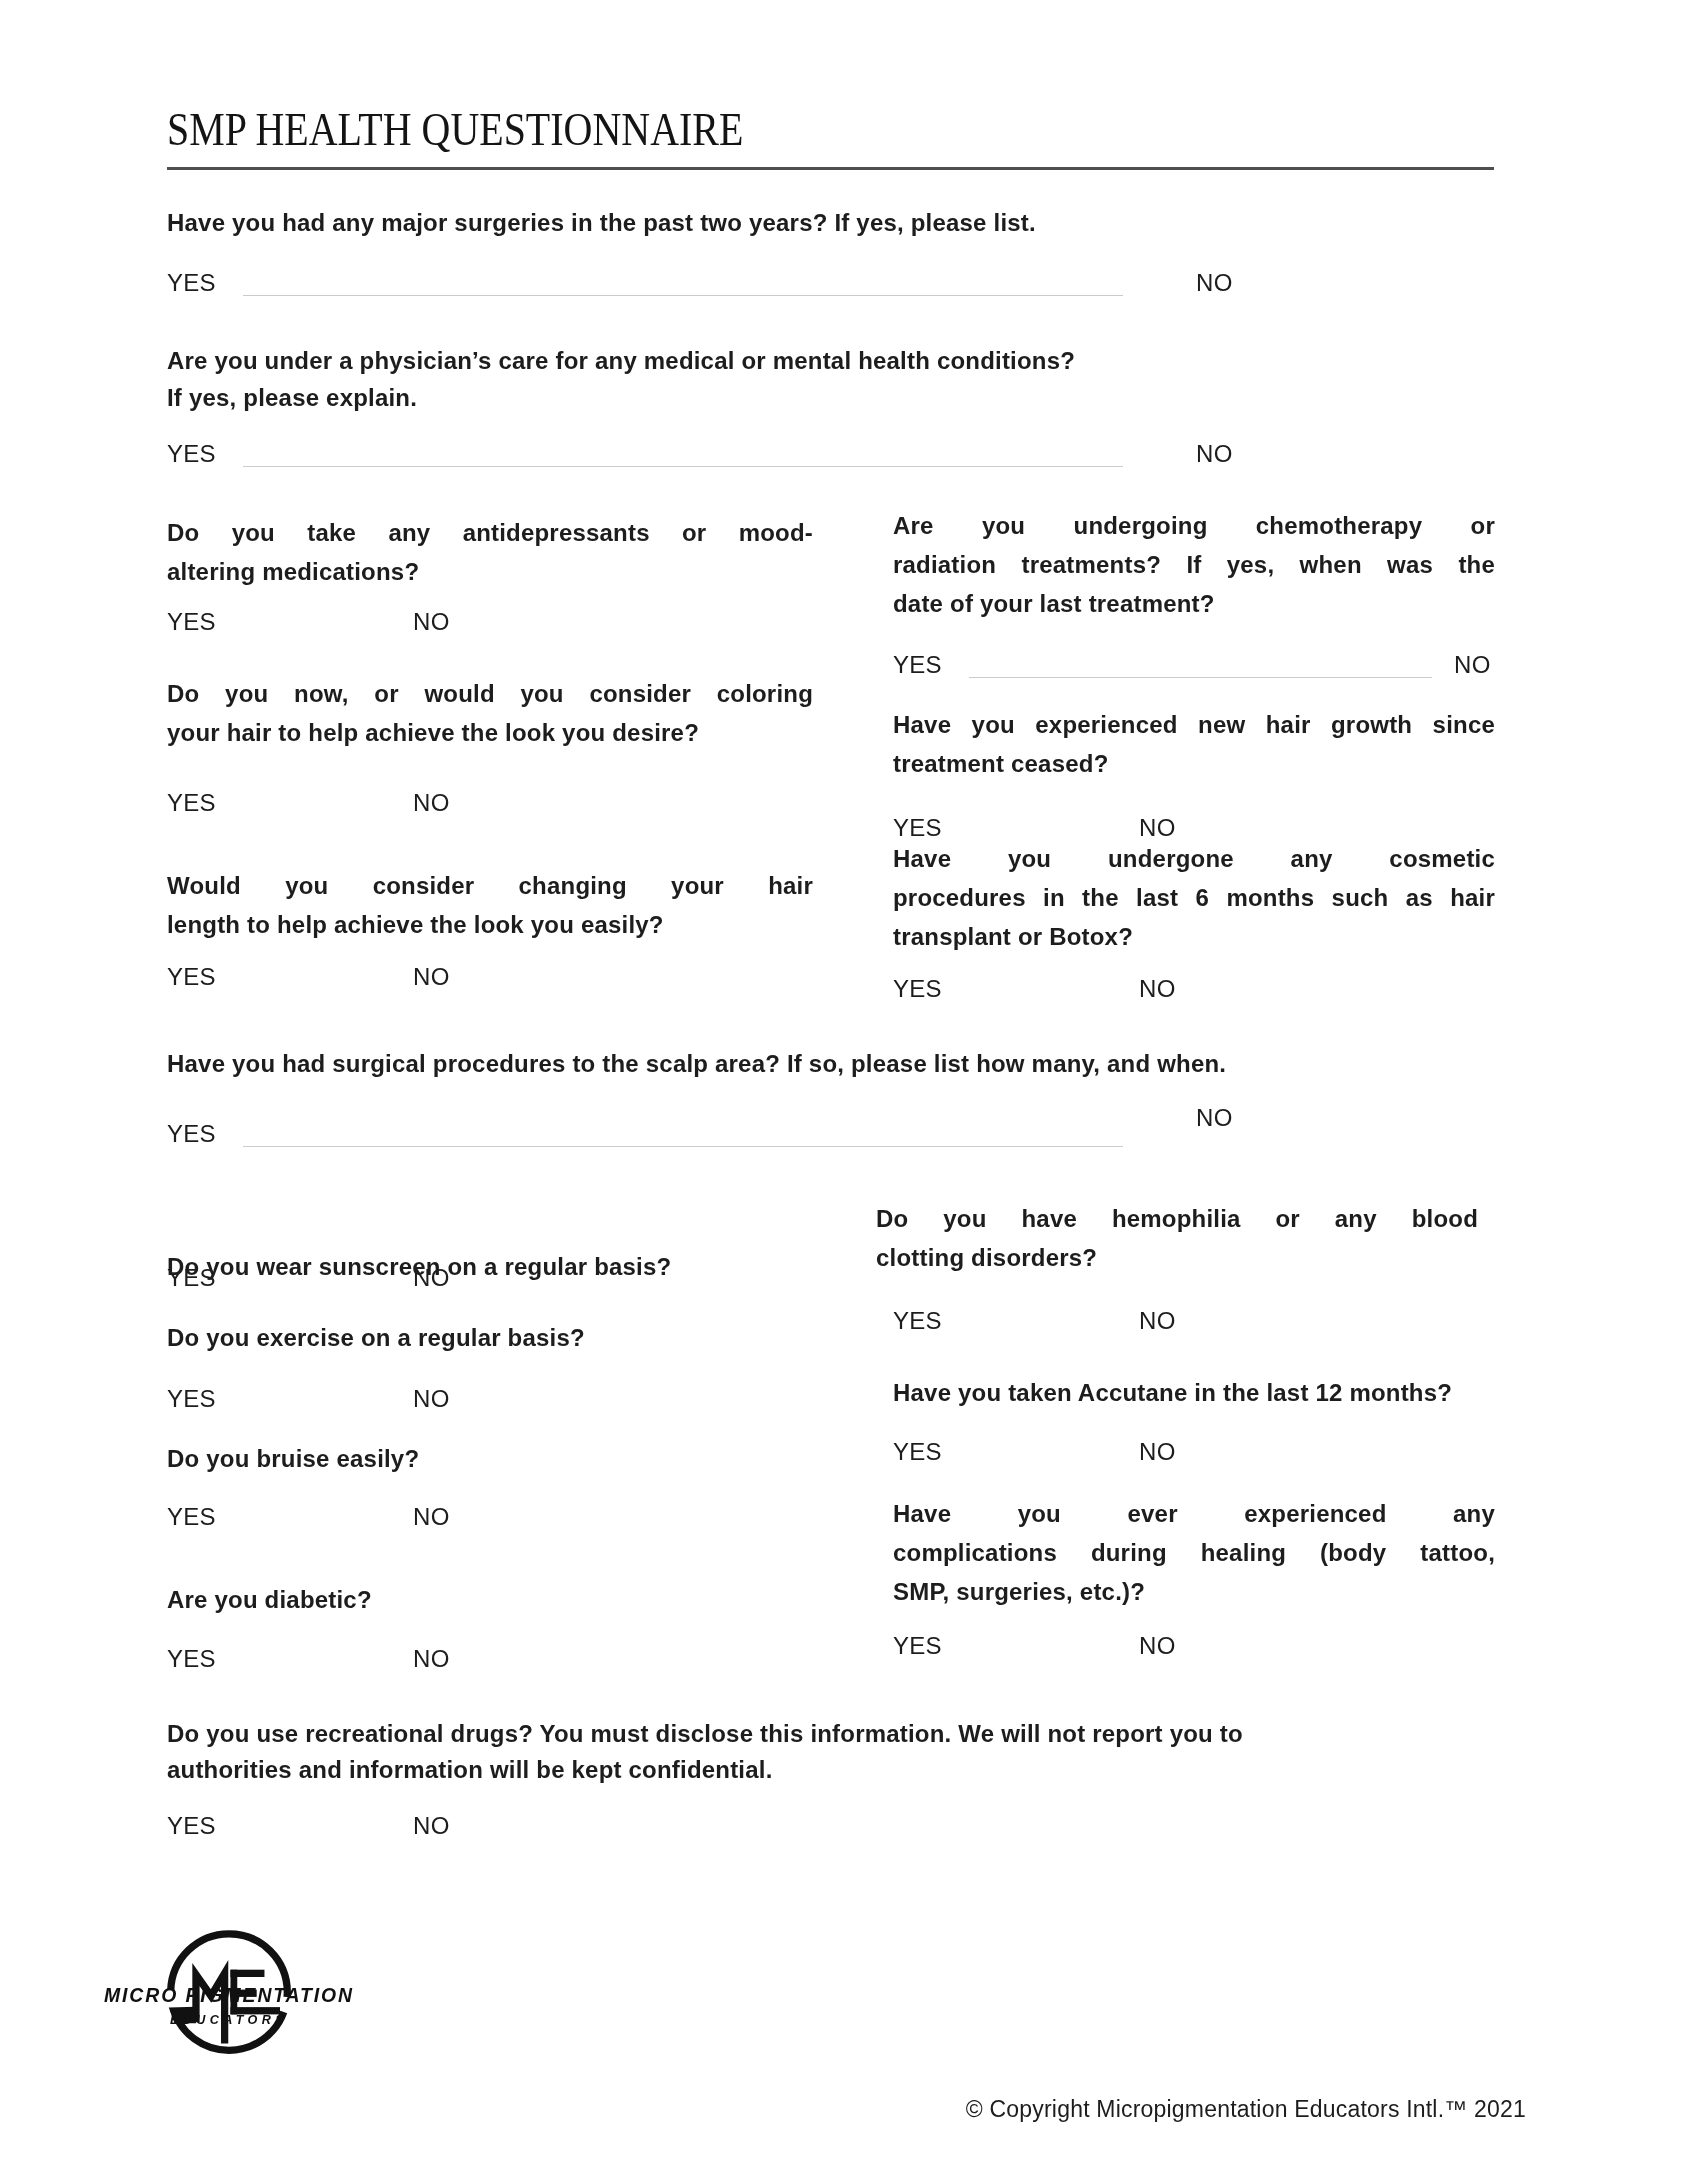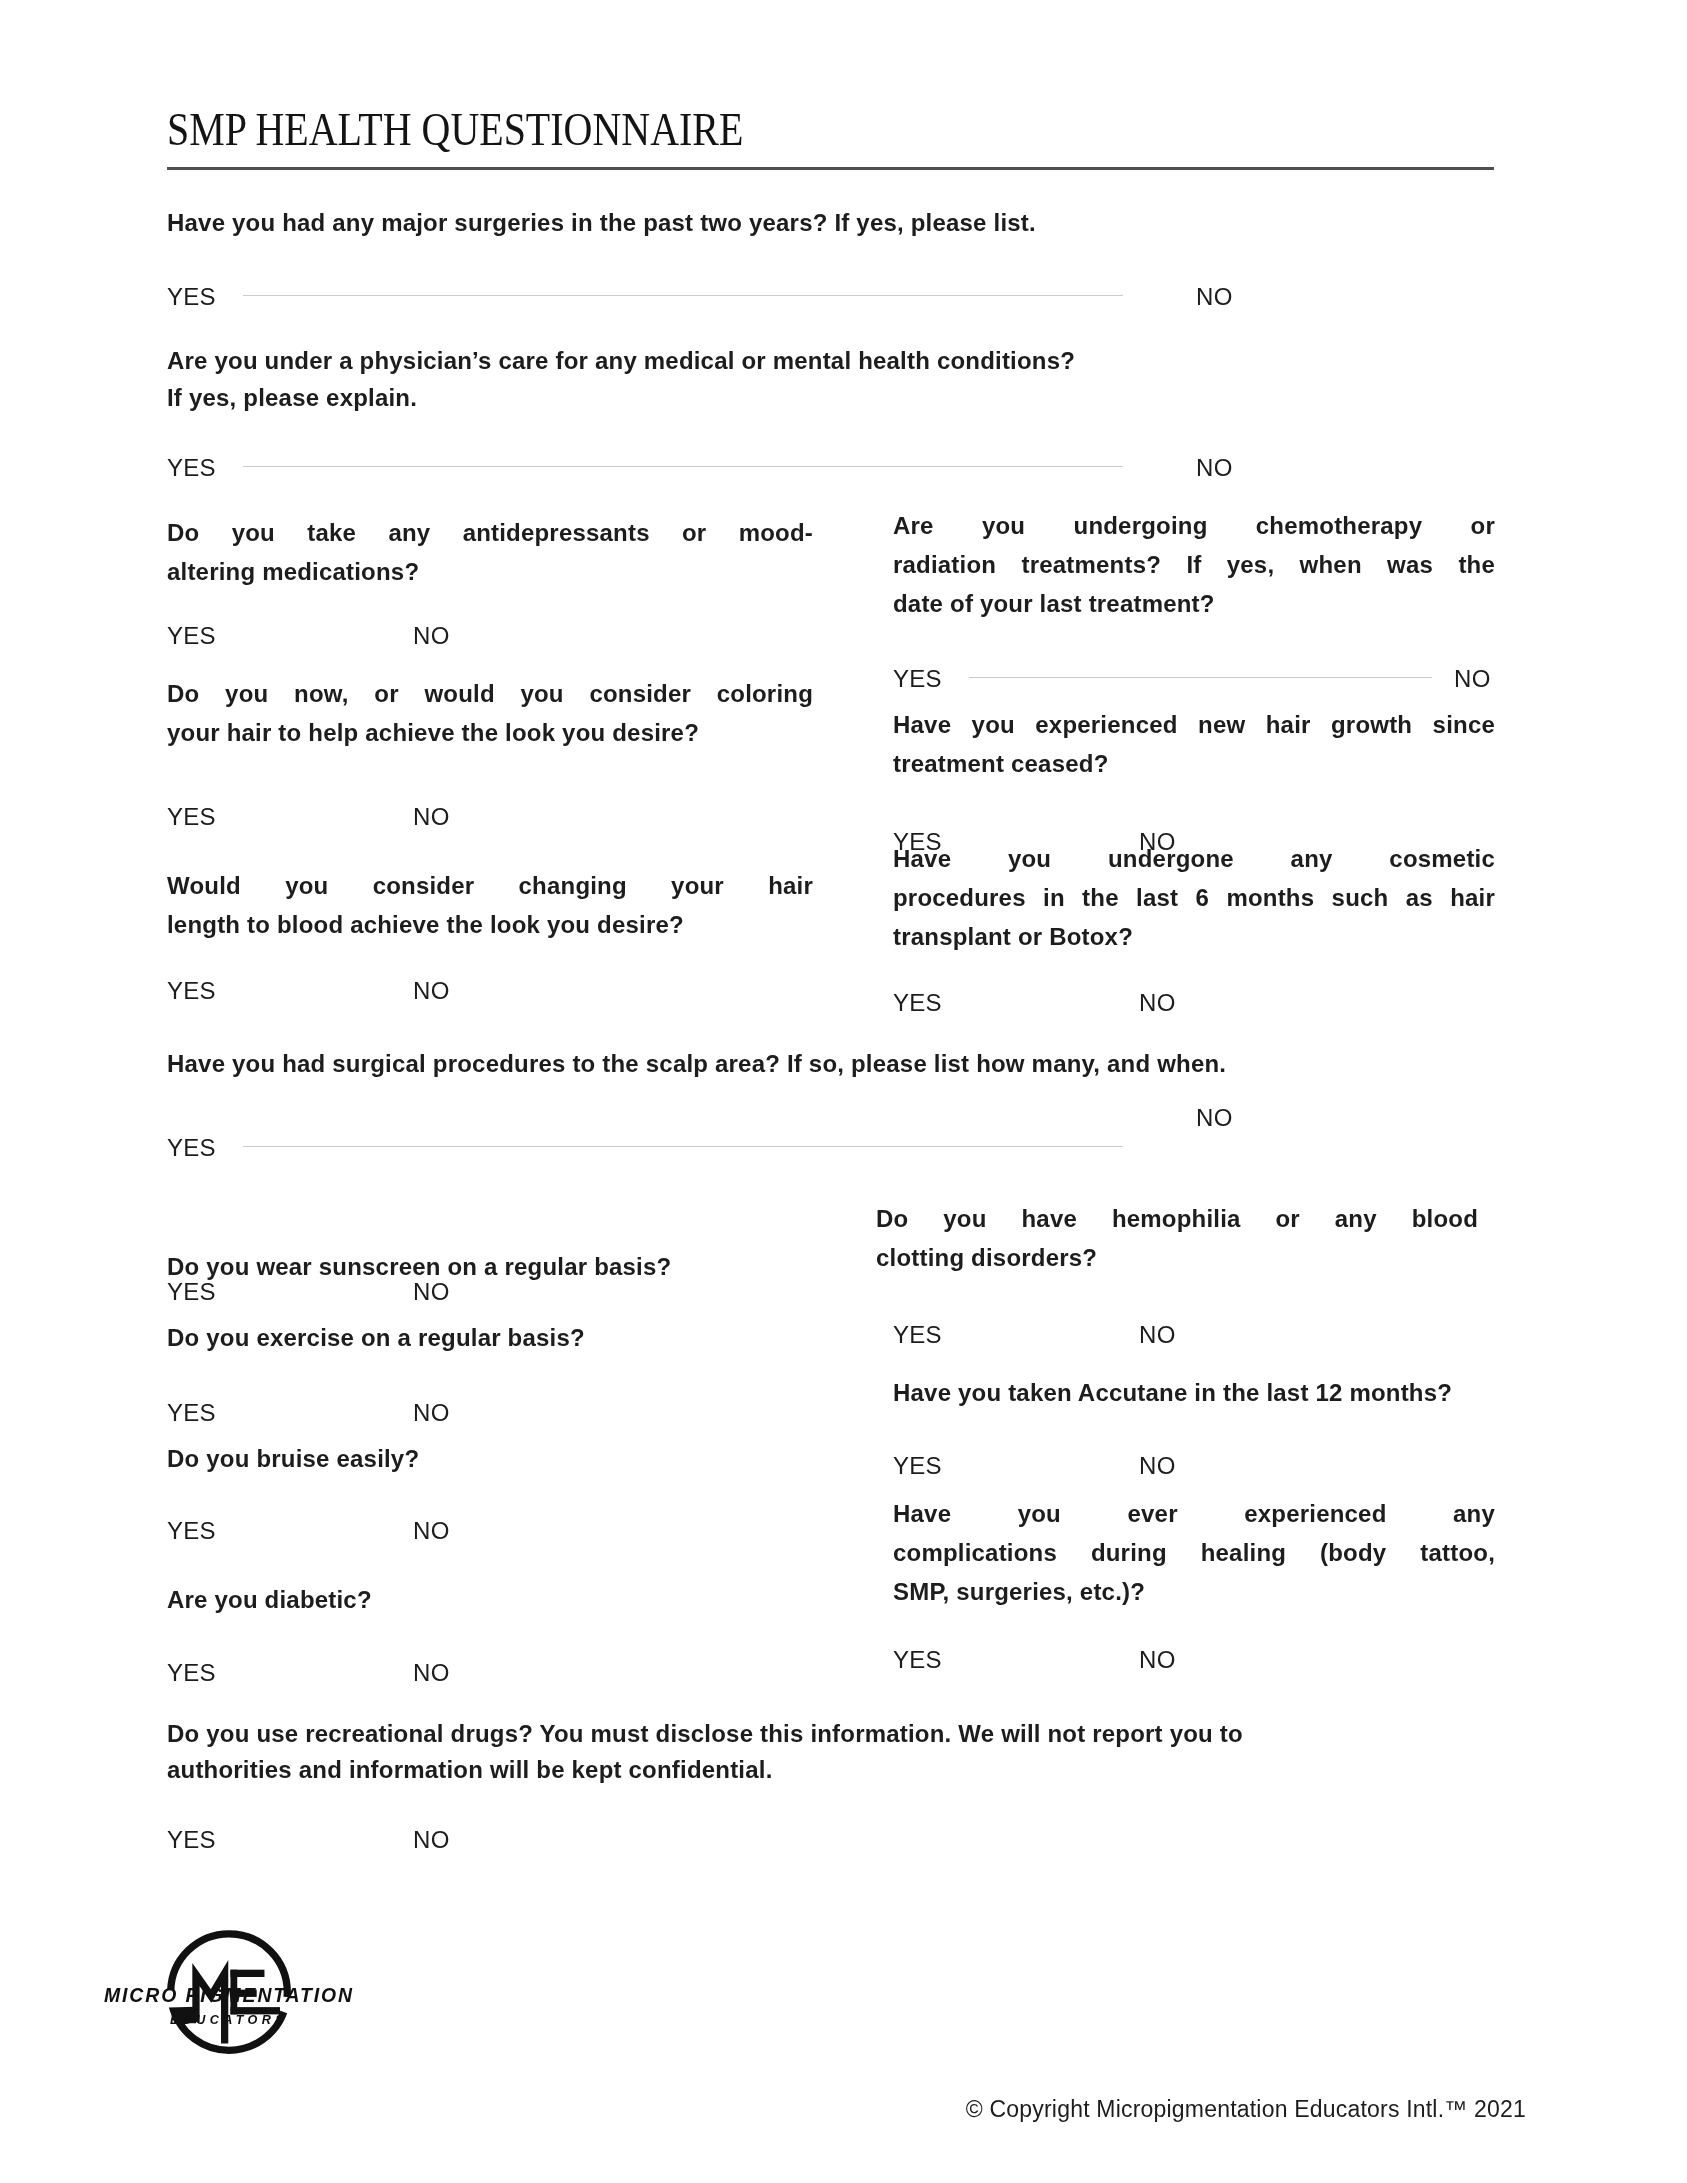--- a/index.html
+++ b/index.html
@@ -17,21 +17,21 @@
     font-size:47px;line-height:1.05;font-weight:400;
     color:#141414;white-space:nowrap;
     transform:scaleX(.85);transform-origin:0 0;
   }
   .rule{background:#4f4f4f;height:2.9px;}
   .q{font-size:24px;line-height:37px;letter-spacing:0.2px;font-weight:bold;}
   .qcol{line-height:39px;}
   .qcol .ln{text-align:justify;text-align-last:justify;}
   .qcol .ln:last-child{text-align:left;text-align-last:auto;}
   .row{font-size:24px;height:33px;letter-spacing:0.3px;}
-  .opt{position:absolute;top:17px;cursor:pointer;}
+  .opt{position:absolute;top:3px;cursor:pointer;}
   .opt.yes{left:0;}
   .opt.no-simple{left:246px;}
   .opt.no-far{left:1029px;}
   .opt.no-chemo{left:561px;}
   .opt.no-raised{left:1029px;top:-12.6px;}
   .ans-line{position:absolute;top:1.9px;height:27px;border-bottom:1.9px solid #cbcbcb;}
   .ans-line.full{left:76px;width:880px;}
   .ans-line.chemo{left:76px;width:463px;}
   .colL{width:646px;}
   .colR{width:602px;}
@@ -81,21 +81,21 @@
     <div class="ln">Do you now, or would you consider coloring</div>
     <div class="ln">your hair to help achieve the look you desire?</div>
   </div>
   <div class="abs row" style="left:167px;top:786px;width:646px;">
     <span class="opt yes">YES</span>
     <span class="opt no-simple">NO</span>
   </div>
 
   <div class="abs q qcol colL" style="left:167px;top:866px;">
     <div class="ln">Would you consider changing your hair</div>
-    <div class="ln">length to blood achieve the look you desire?</div>
+    <div class="ln">length to help achieve the look you easily?</div>
   </div>
   <div class="abs row" style="left:167px;top:960px;width:646px;">
     <span class="opt yes">YES</span>
     <span class="opt no-simple">NO</span>
   </div>
 
   <div class="abs q qcol colR" style="left:893px;top:506px;">
     <div class="ln">Are you undergoing chemotherapy or</div>
     <div class="ln">radiation treatments? If yes, when was the</div>
     <div class="ln">date of your last treatment?</div>

